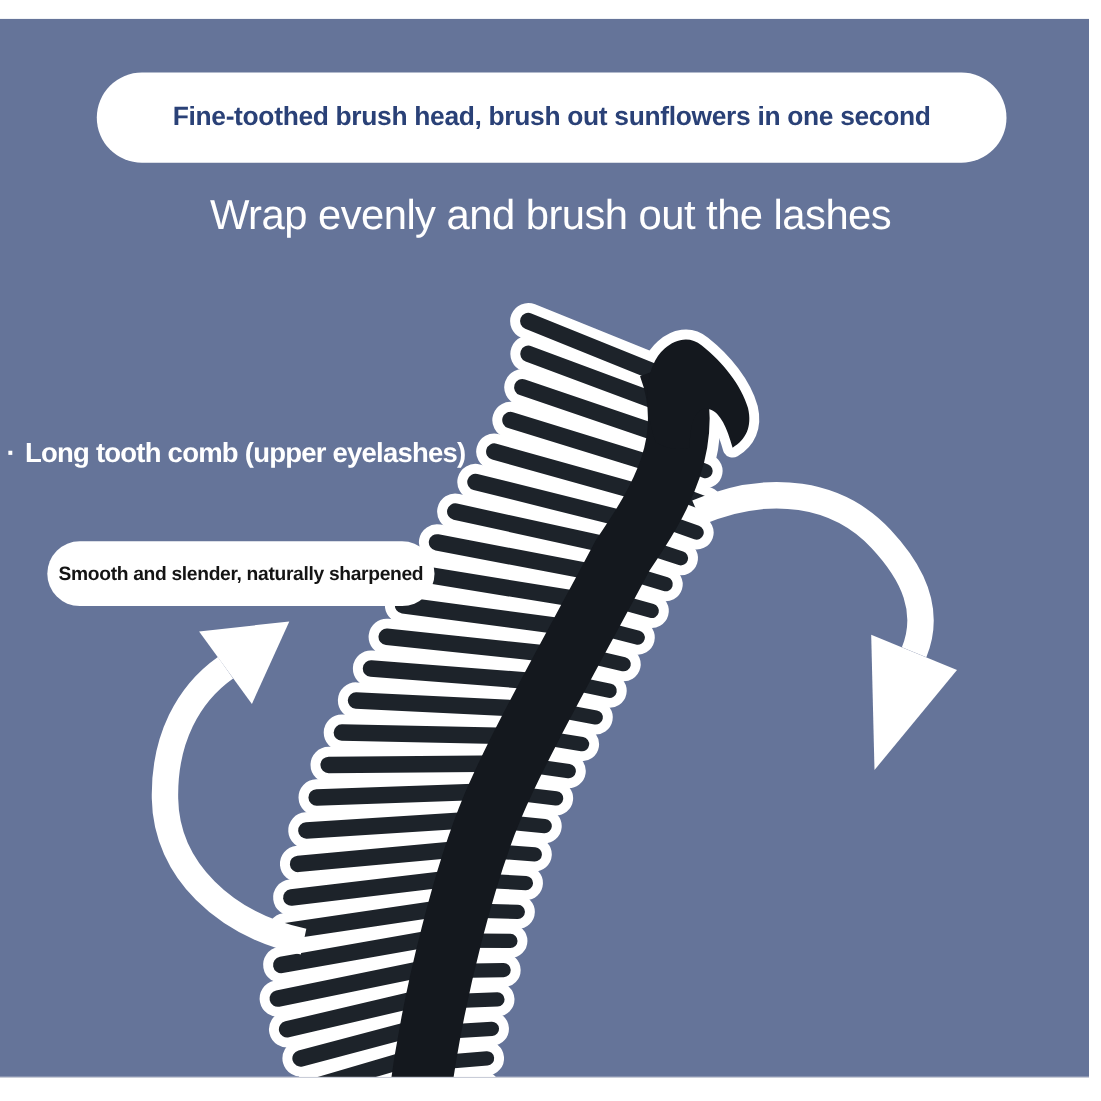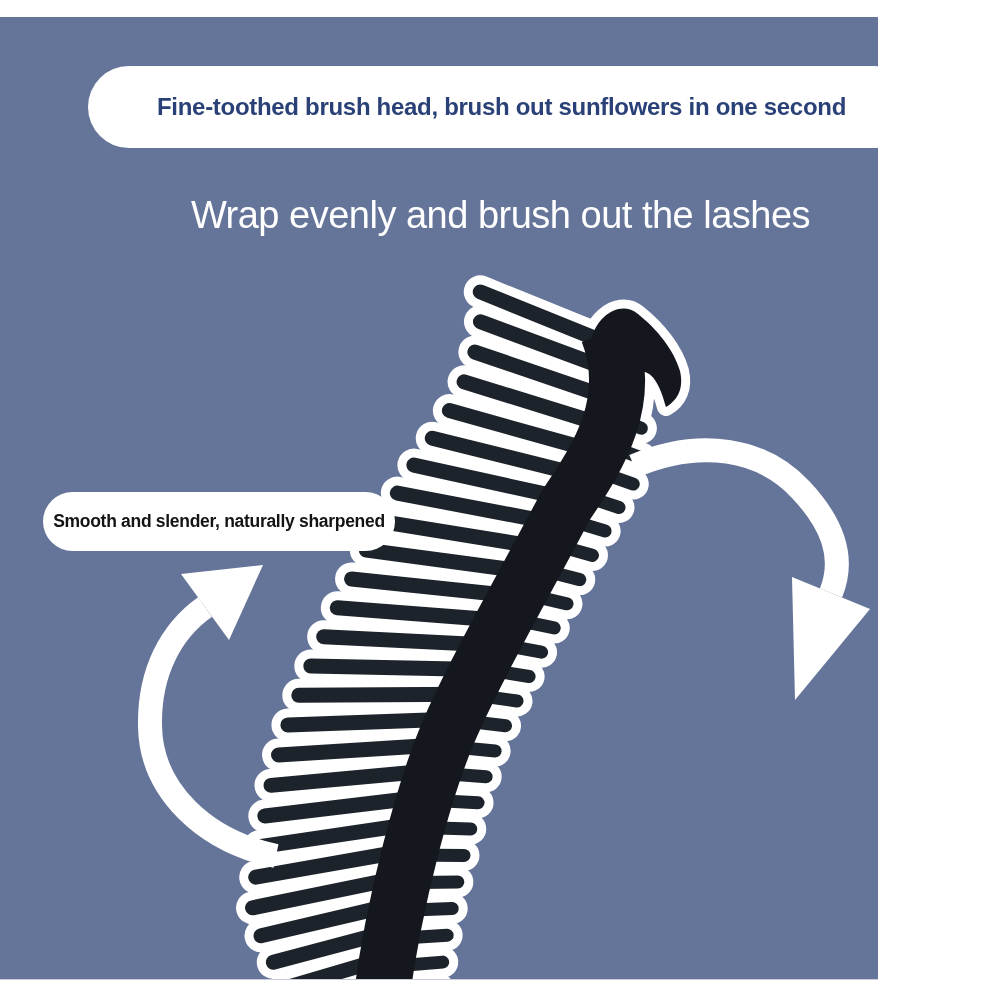--- a/index.html
+++ b/index.html
@@ -1,17 +1,17 @@
 <!DOCTYPE html>
 <html style="--background: #657499; --frame_white: #ffffff; --banner_text: #2a4177; --label_text: #ffffff; --pill_bg: #ffffff; --pill_text: #141414; --comb_dark: #14181e; --tooth_dark: #1d232a; --outline_white: #ffffff; --arrow_white: #ffffff;"><head>
 <meta charset="utf-8">
 <style>
   html,body{margin:0;padding:0;background:#ffffff;}
   .stage{
-    position:relative;width:878px;height:1001px;overflow:hidden;
+    position:relative;width:990px;height:1001px;overflow:hidden;
     background:var(--frame_white,#ffffff);
     font-family:"Liberation Sans","DejaVu Sans",sans-serif;
   }
   .blue-canvas{
     position:absolute;left:0;top:17px;width:1001px;height:962px;
     background:var(--background,#657499);
   }
   .art{position:absolute;left:0;top:0;width:1001px;height:1001px;}
   .strip{position:absolute;left:0;width:1001px;background:var(--frame_white,#ffffff);}
   .strip.top{top:0;height:17px;}
@@ -19,21 +19,21 @@
   .banner{
     position:absolute;left:88px;top:66px;width:827px;height:82px;
     background:var(--pill_bg,#ffffff);border-radius:41px;
     display:flex;align-items:center;justify-content:center;
   }
   .banner-text{
     color:var(--banner_text,#2a4177);font-size:24px;font-weight:700;
     letter-spacing:-0.3px;white-space:nowrap;
   }
   .subtitle{
-    position:absolute;left:0;top:194px;width:1001px;text-align:center;
+    position:absolute;left:0;top:175px;width:1001px;text-align:center;
     color:var(--label_text,#ffffff);font-size:38px;font-weight:400;
     letter-spacing:-0.5px;white-space:nowrap;
   }
   .label{
     position:absolute;color:var(--label_text,#ffffff);
     font-size:25px;font-weight:700;letter-spacing:-0.7px;white-space:nowrap;
   }
   .label-upper{left:6px;top:398px;}
   .label-lower{left:553px;top:752px;}
   .label .bullet{margin-right:9px;}
@@ -172,20 +172,23 @@
 
   <div class="strip top"></div>
   <div class="strip bottom"></div>
 
   <div class="banner">
     <span class="banner-text">Fine-toothed brush head, brush out sunflowers in one second</span>
   </div>
 
   <div class="subtitle">Wrap evenly and brush out the lashes</div>
 
+  <div class="label label-upper">
+    <span class="bullet">·</span><span>Long tooth comb (upper eyelashes)</span>
+  </div>
 
   <div class="pill pill-upper">
     <span>Smooth and slender, naturally sharpened</span>
   </div>
 
 
 
 </div>
 
 </body></html>

